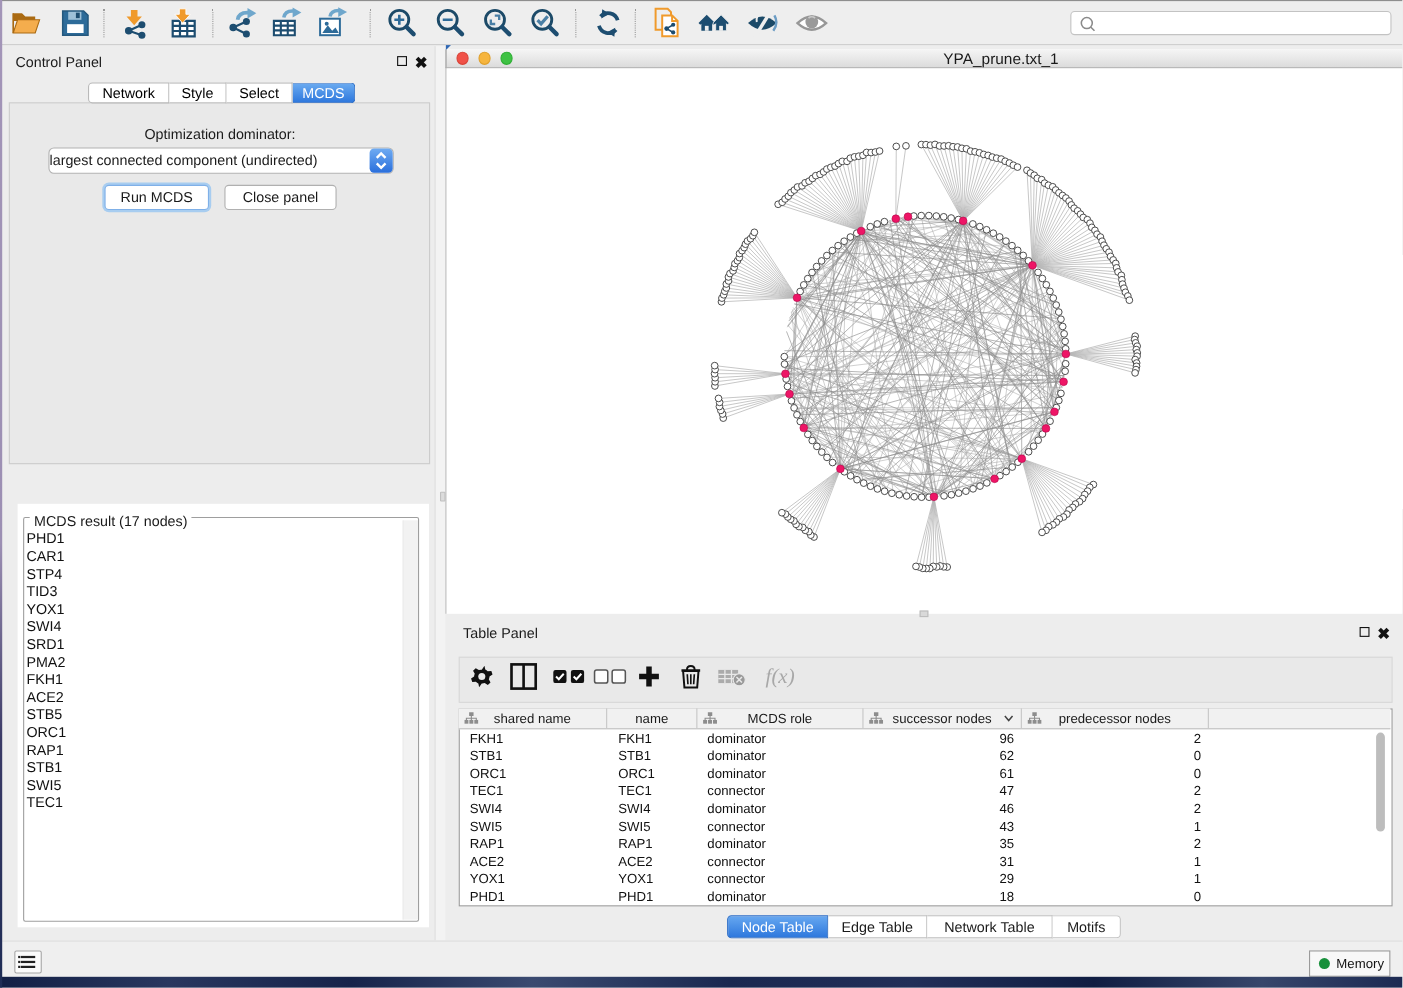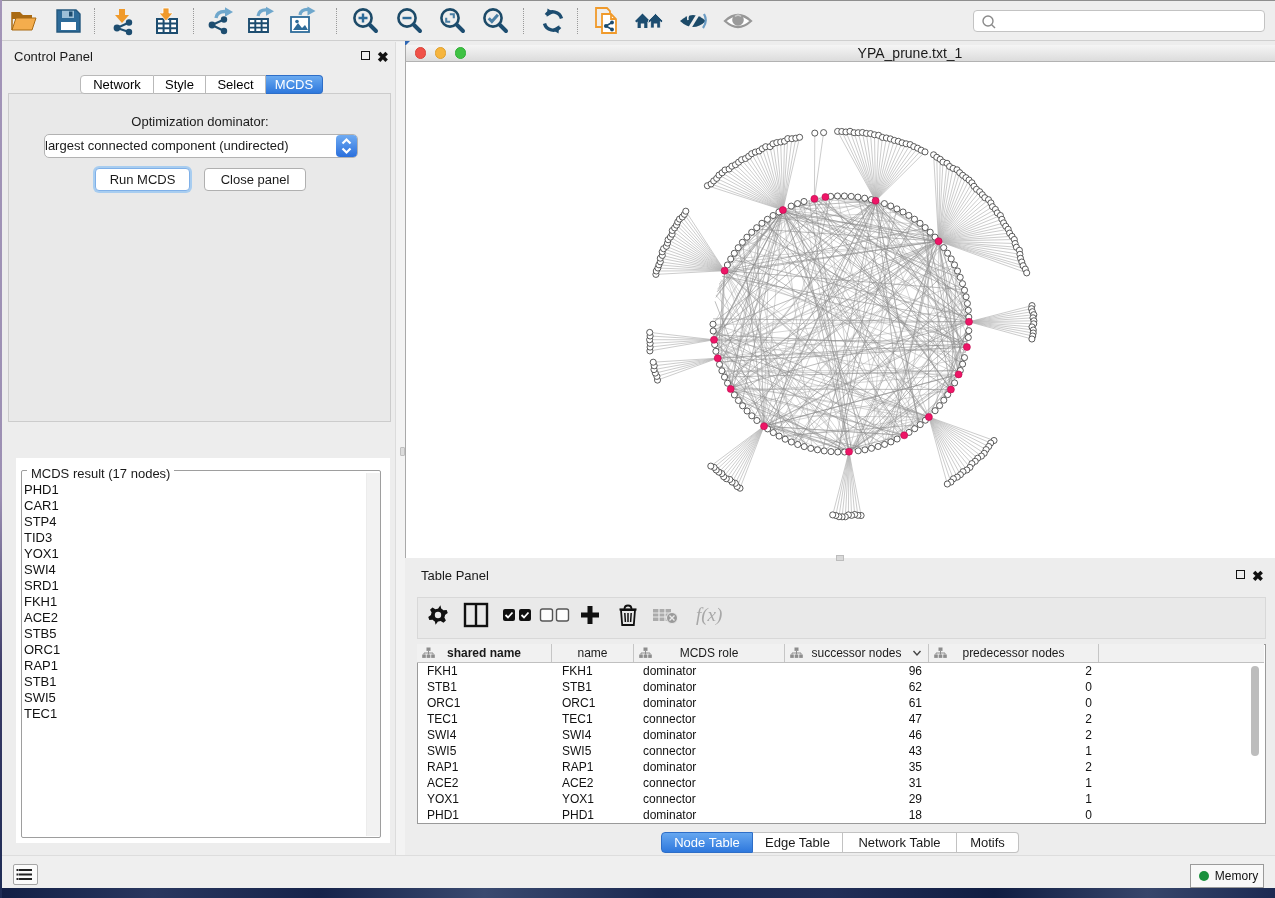--- a/index.html
+++ b/index.html
@@ -249,20 +249,21 @@
 <div id="fs-border" class="abs"></div>
 <div id="fs-legend" class="abs">MCDS result (17 nodes)</div>
 <div id="mcds-list" class="abs">
   <div>PHD1</div>
     <div>CAR1</div>
     <div>STP4</div>
     <div>TID3</div>
     <div>YOX1</div>
   <div>SWI4</div>
     <div>SRD1</div>
+    <div>PMA2</div>
     <div>FKH1</div>
     <div>ACE2</div>
   <div>STB5</div>
     <div>ORC1</div>
     <div>RAP1</div>
     <div>STB1</div>
     <div>SWI5</div>
   <div>TEC1</div>
 </div>
 <div id="mcds-scroll" class="abs"></div>
@@ -597,21 +598,21 @@
       <path d="M206.5 11 q0 -3.5 3.5 -3.5 t3.5 3.5" fill="none" stroke="#111" stroke-width="1.8"></path>
       <path d="M206.8 15 l0.6 9 M210 15 v9 M213.2 15 l-0.6 9" stroke="#111" stroke-width="1.5"></path>
       <rect x="235" y="11" width="18" height="12" fill="#ababab"></rect>
       <path d="M235 15 h18 M235 19 h18 M241 11 v12 M247 11 v12" stroke="#e9e9e9" stroke-width="1.2"></path>
       <circle cx="254" cy="20" r="5.5" fill="#9a9a9a" stroke="#e9e9e9" stroke-width="1"></circle>
       <path d="M251.5 17.5 l5 5 M256.5 17.5 l-5 5" stroke="#e9e9e9" stroke-width="1.4"></path>
       <text x="278" y="23" font-family="Liberation Serif, serif" font-style="italic" font-size="19" fill="#a8a8a8">f(x)</text>
     </svg></div>
 <div id="ttable" class="abs"></div>
 <div id="thead" class="abs">
-    <div class="hcell" style="left:0px;width:135px;font-weight:bold;"><svg width="13" height="12" viewBox="0 0 13 12" style="position:absolute;left:5px;top:3px">
+    <div class="hcell" style="left:0px;width:135px;"><svg width="13" height="12" viewBox="0 0 13 12" style="position:absolute;left:5px;top:3px">
         <rect x="4.5" y="0.5" width="4" height="3.4" fill="#8d8d8d"></rect>
         <rect x="0.2" y="7.5" width="3.6" height="3.4" fill="#8d8d8d"></rect>
         <rect x="4.7" y="7.5" width="3.6" height="3.4" fill="#8d8d8d"></rect>
         <rect x="9.2" y="7.5" width="3.6" height="3.4" fill="#8d8d8d"></rect>
         <path d="M6.5 4 v2 M2 7.5 v-1.5 h9 v1.5 M6.5 6 v1.5" stroke="#8d8d8d" stroke-width="1" fill="none"></path>
       </svg>shared name</div>
     <div class="hcell" style="left:135px;width:82px;">name</div>
     <div class="hcell" style="left:217px;width:151px;"><svg width="13" height="12" viewBox="0 0 13 12" style="position:absolute;left:5px;top:3px">
         <rect x="4.5" y="0.5" width="4" height="3.4" fill="#8d8d8d"></rect>
         <rect x="0.2" y="7.5" width="3.6" height="3.4" fill="#8d8d8d"></rect>

